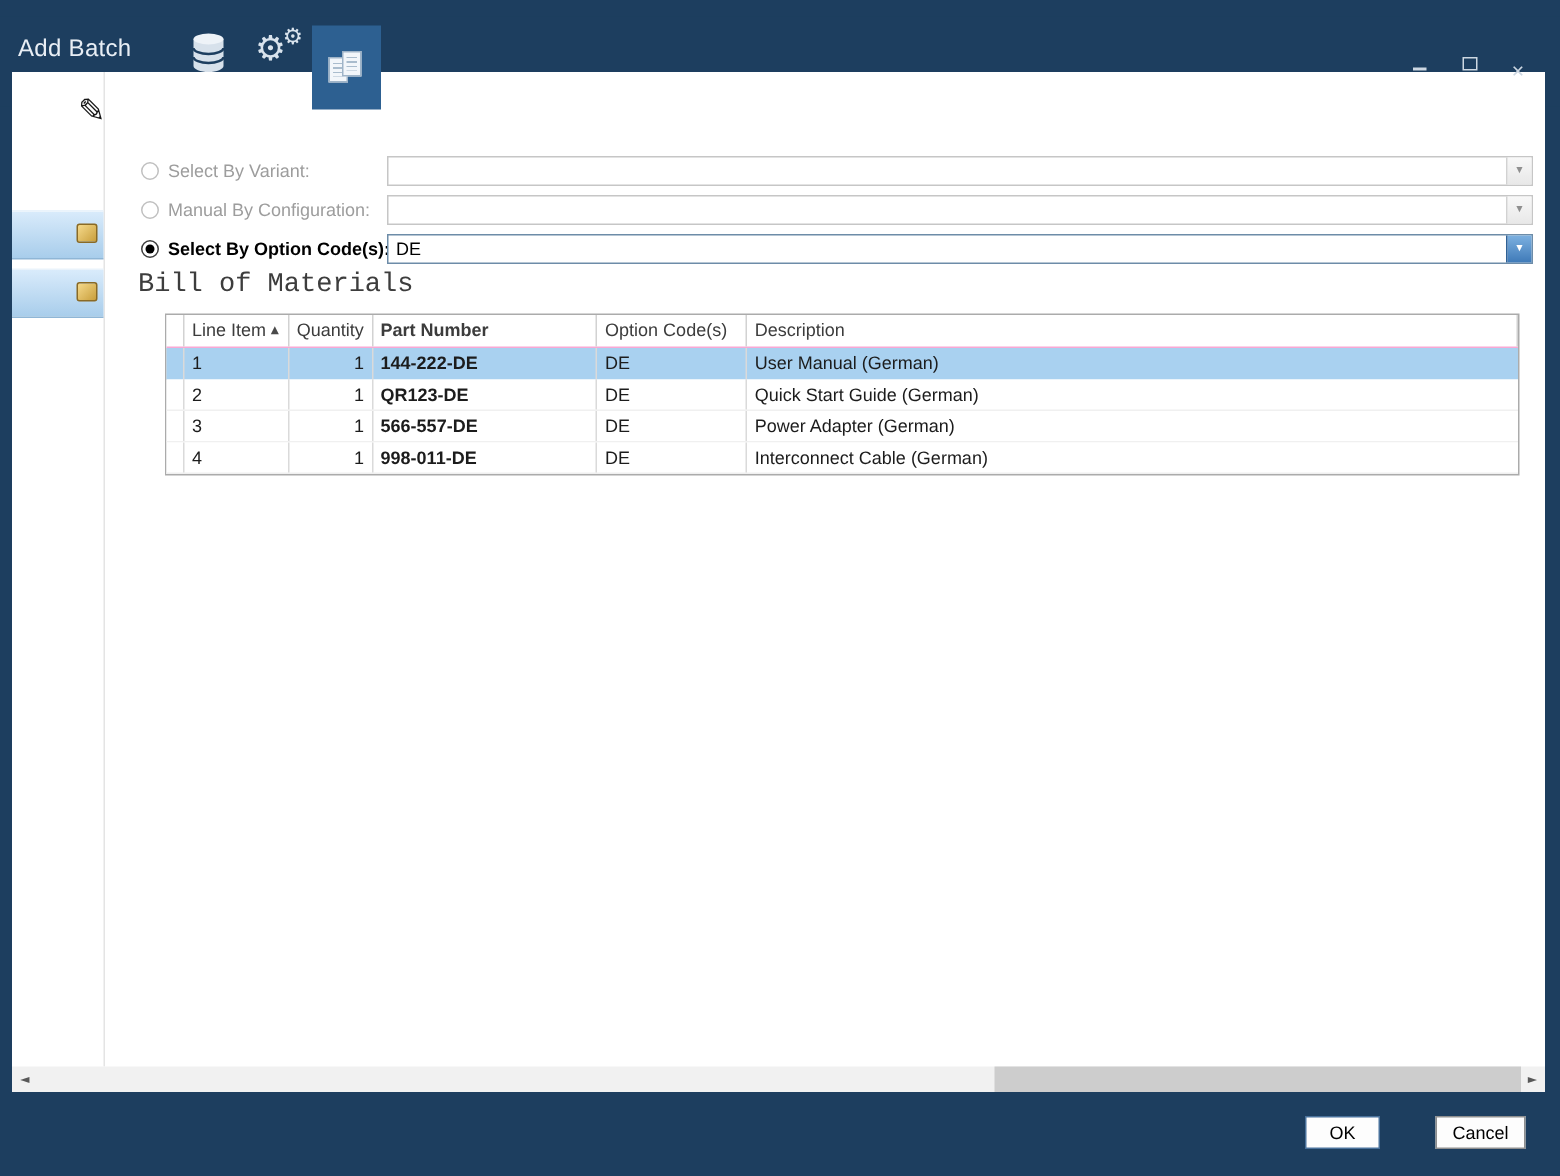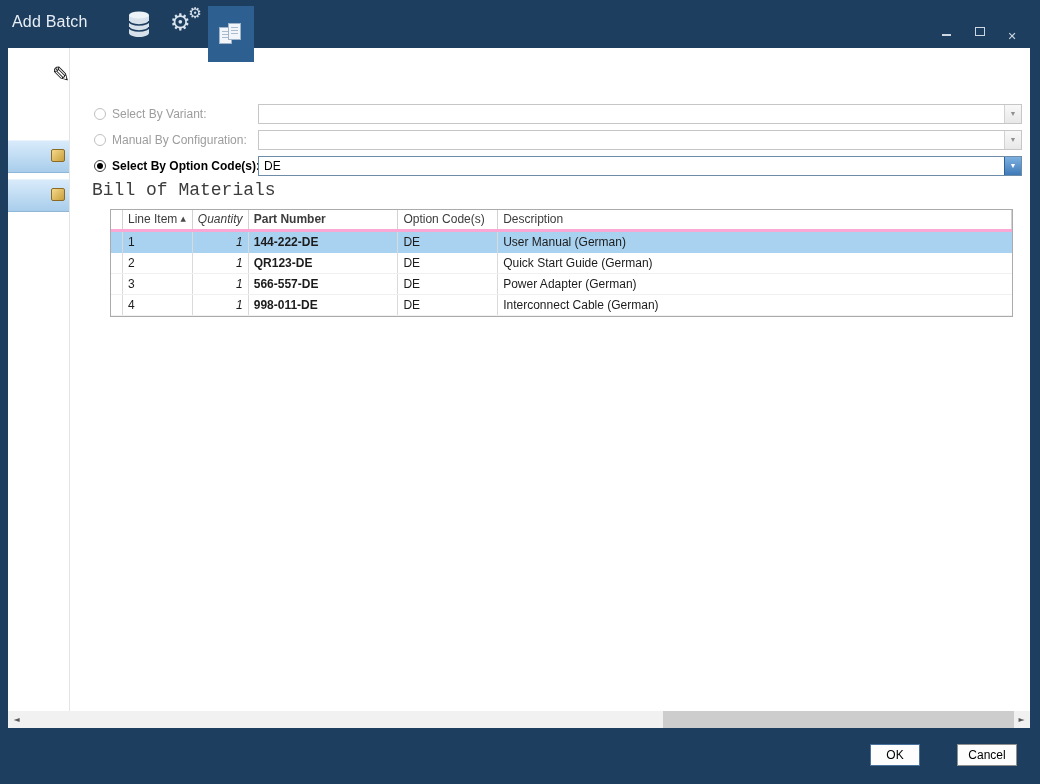--- a/index.html
+++ b/index.html
@@ -2,21 +2,21 @@
 <html><head>
 <meta charset="utf-8">
 <style>
   * { margin:0; padding:0; box-sizing:border-box; }
   html,body { width:1040px; height:784px; overflow:hidden; }
   body { font-family:"Liberation Sans", sans-serif; background:#1d3e5f; }
 
   .window { position:relative; width:1040px; height:784px; background:#1d3e5f; }
 
   
-  .titlebar { position:absolute; left:0; top:0; width:1040px; height:60px; background:#1d3e5f; }
+  .titlebar { position:absolute; left:0; top:11px; width:1040px; height:60px; background:#1d3e5f; }
   .title-text { position:absolute; left:12px; top:13px; font-size:16px; color:#e8eef5; letter-spacing:0.2px; }
   .tb-icons { position:absolute; left:116px; top:0; height:62px; display:flex; z-index:6; }
   .tb-icon { width:46px; height:48px; display:flex; align-items:center; justify-content:center; position:relative; cursor:pointer; }
   .tb-icon.active { height:56px; margin-top:6px; background:#2d6091; }
   .gear-wrap { position:relative; width:30px; height:30px; font-family:"DejaVu Sans", sans-serif; }
   .gear-big { position:absolute; left:0; top:2px; font-size:23px; color:#d9e3ed; line-height:1; }
   .gear-small { position:absolute; right:-2px; top:-3px; font-size:15px; color:#d9e3ed; line-height:1; }
   .doc-pages { position:relative; width:24px; height:26px; display:block; }
   .page { position:absolute; background:#f2f6fa; border:1px solid #9fb4c8; width:13px; height:17px; }
   .page.p1 { left:0; top:6px; }
@@ -59,28 +59,28 @@
   .combo-btn { position:absolute; right:0; top:0; width:17px; height:18px; text-align:center;
                font-size:7px; line-height:18px; color:#8f8f8f;
                background:linear-gradient(#f8f8f8,#e8e8e8); border-left:1px solid #d2d2d2; }
   .combo.enabled .combo-btn { color:#ffffff; background:linear-gradient(#7cb0e0,#3f7ab8); border-left:1px solid #2e6196; cursor:pointer; }
 
   .bom-title { position:absolute; left:84px; top:132px; font-size:18px; font-weight:400; color:#3d3d3d;font-family:Liberation Mono, monospace; }
 
   
   .grid { position:absolute; left:102px; top:161px; width:903px; background:#fff; border:1px solid #ababab; font-size:12px; color:#1c1c1c; }
   .g-row { display:flex; height:21px; line-height:20px; background:#fff; }
-  .g-row.g-head { height:22px; line-height:21px; color:#3c3c3c; border-bottom:3px solid #f9a8d4; }
+  .g-row.g-head { height:22px; line-height:21px; color:#3c3c3c; border-bottom:1px solid #f9a8d4; }
   .g-row.selected { background:#a9d1f0; }
   .g-row:not(.g-head):not(.selected) { border-bottom:1px solid #f0f0f0; }
   .gc { border-right:1px solid #dadada; padding:0 5px; overflow:hidden; white-space:nowrap; }
   .g-head .gc { border-right:1px solid #d2d2d2; display:flex; align-items:center; cursor:pointer; }
   .c0 { width:12px; padding:0; }
   .c1 { width:70px; }
-  .c2 { width:56px; text-align:right;font-style:italic; }
+  .c2 { width:56px; text-align:right; }
   .g-head .c2 { text-align:left; }
   .c3 { width:150px;font-weight:bold; }
   .c4 { width:100px; }
   .c5 { width:515px; border-right:none; }
   .sort { font-size:7px; color:#4a4a4a; margin-left:auto; margin-right:1px; font-family:"DejaVu Sans", sans-serif; }
 
   
   .hscroll { position:absolute; left:0; top:663px; width:1022px; height:17px; background:#f1f1f1; }
   .hs-btn { position:absolute; top:0; width:17px; height:17px; font-size:8px; line-height:17px; text-align:center;
             color:#585858; cursor:pointer; font-family:"DejaVu Sans", sans-serif; }

